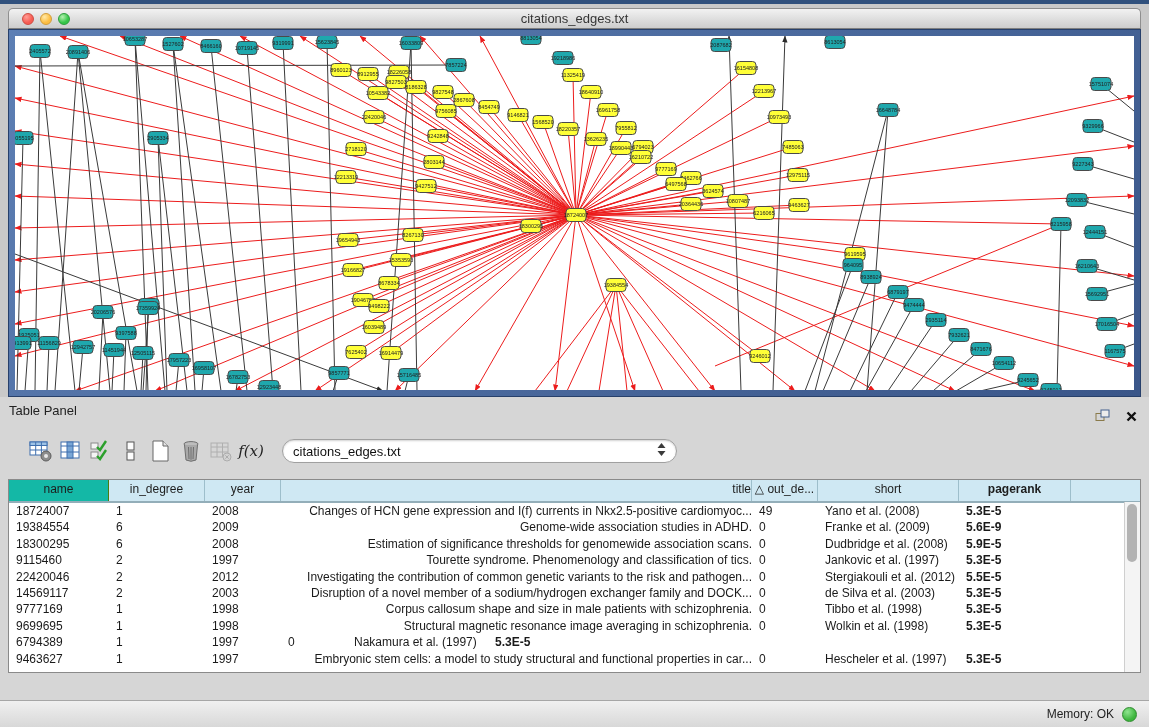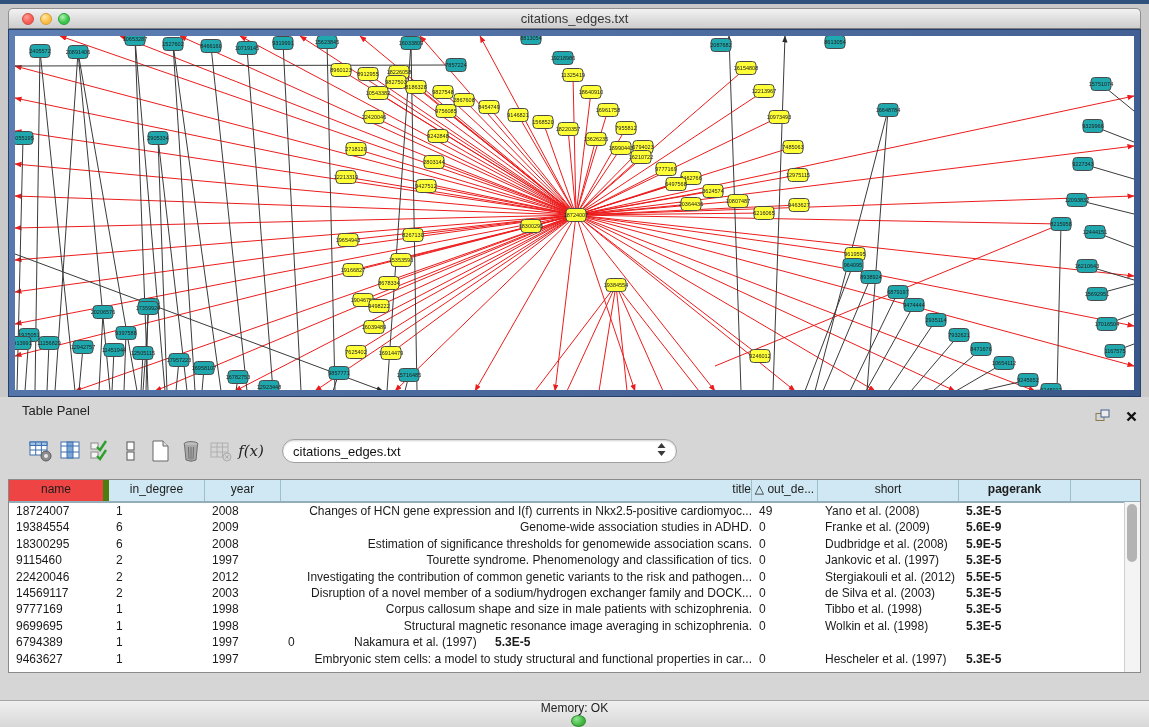--- a/index.html
+++ b/index.html
@@ -13,46 +13,46 @@
   .tl.red{left:13px;background:radial-gradient(circle at 35% 30%,#ff9d96,#f75c52 60%);border:1px solid #ce4b42;}
   .tl.yel{left:31px;background:radial-gradient(circle at 35% 30%,#ffe9a8,#fdbd41 60%);border:1px solid #d29d3a;}
   .tl.grn{left:49px;background:radial-gradient(circle at 35% 30%,#b5f0b0,#35c649 60%);border:1px solid #2c9e3c;}
   .wtitle{text-align:center;line-height:19px;font-size:13px;color:#353535;}
   .frame{position:absolute;top:21px;left:0;right:0;bottom:0;background:linear-gradient(135deg,#5d7fb4,#3a5689);border:1px solid #27406b;padding:6px;box-sizing:border-box;}
   .canvas{width:100%;height:100%;background:#ffffff;overflow:hidden;position:relative;}
   .canvas svg{display:block;}
 
   
   .table-panel{position:absolute;left:0;top:397px;width:1149px;height:330px;background:#d6d6d6;}
-  .panel-header{height:28px;line-height:28px;padding:0 22px;font-size:13px;color:#222;position:relative;}
+  .panel-header{height:28px;line-height:28px;padding:0 9px;font-size:13px;color:#222;position:relative;}
   .ph-icons{position:absolute;right:12px;top:7px;display:flex;gap:16px;align-items:center;}
   .toolbar{height:52px;display:flex;align-items:center;padding:0 10px;margin-left:16px;}
   .tool{width:30px;height:34px;display:flex;align-items:center;justify-content:center;cursor:default;}
   .fxlabel{font-family:"DejaVu Serif",serif;font-style:italic;font-size:15px;color:#222;}
   .combo{margin-left:16px;width:395px;height:24px;background:#fff;border:1px solid #a0a0a0;border-radius:12px;display:flex;align-items:center;padding:0 10px;font-size:13px;color:#111;box-shadow:inset 0 1px 2px rgba(0,0,0,.18);box-sizing:border-box;}
   .combo .arrows{margin-left:auto;}
 
   .tablewrap{position:absolute;left:8px;top:82px;right:8px;height:192px;background:#fff;border:1px solid #8a8a8a;overflow:hidden;}
   .thead{display:flex;height:21px;background:#cfe8f3;border-bottom:2px solid #93aeb9;}
   .th{box-sizing:border-box;border-right:1px solid #9dbecb;font-size:12px;color:#1d1d1d;text-align:center;line-height:19px;white-space:nowrap;overflow:hidden;}
-  .th.c0{background:#ef4444;border-right:6px solid #4d7c0f;}
+  .th.c0{background:#14b8a6;border-right:1px solid #4d7c0f;}
   .th.fill{flex:1;border-right:none;}
   .tr{display:flex;height:16.4px;background:#fff;}
   .td{box-sizing:border-box;font-size:12px;color:#1a1a1a;line-height:16.4px;padding-left:7px;white-space:nowrap;overflow:hidden;}
   .c0{width:100px;}.c1{width:96px;}.c2{width:76px;}.c3{width:471px;text-align:right;}.c4{width:66px;}.c5{width:141px;}.c6{width:112px;font-weight:bold;}
   .vscroll{position:absolute;right:0;top:22px;bottom:0;width:15px;background:#f4f4f4;border-left:1px solid #cfcfcf;}
   .vthumb{position:absolute;left:2px;top:2px;width:10px;height:58px;border-radius:6px;background:#b3b3b3;}
 
   .tabsrow{position:absolute;left:0;top:278px;width:100%;display:flex;justify-content:center;}
   .segmented{display:flex;border:1px solid #979797;border-radius:10px;overflow:hidden;background:#fdfdfd;height:20px;box-shadow:0 1px 1px rgba(0,0,0,.12);margin-top:28px;}
   .seg{padding:0 15px;line-height:20px;font-size:13px;color:#a16207;border-left:1px solid #bfbfbf;cursor:default;}
   .seg:first-child{border-left:none;}
   .seg.selected{background:linear-gradient(#8f8f8f,#787878);color:#ececec;}
 
-  .statusbar{position:absolute;left:0;bottom:0;width:100%;height:27px;background:linear-gradient(#f0f0f0,#d8d8d8);border-top:1px solid #a6a6a6;display:flex;align-items:center;justify-content:flex-end;padding:0 12px;font-size:12px;color:#222;box-sizing:border-box;flex-direction:column;}
+  .statusbar{position:absolute;left:0;bottom:0;width:100%;height:27px;background:linear-gradient(#f0f0f0,#d8d8d8);border-top:1px solid #a6a6a6;display:flex;align-items:center;justify-content:flex-end;padding:0 12px;font-size:12px;color:#222;box-sizing:border-box;}
   .memdot{width:13px;height:13px;border-radius:50%;background:radial-gradient(circle at 35% 30%,#8fe58f,#3db53d 65%);border:1px solid #2d8c2d;margin-left:8px;}
 </style>
 </head>
 <body>
 
 <div class="screen">
   <div class="topstrip"></div>
 
   <div class="net-window">
     <div class="titlebar">

